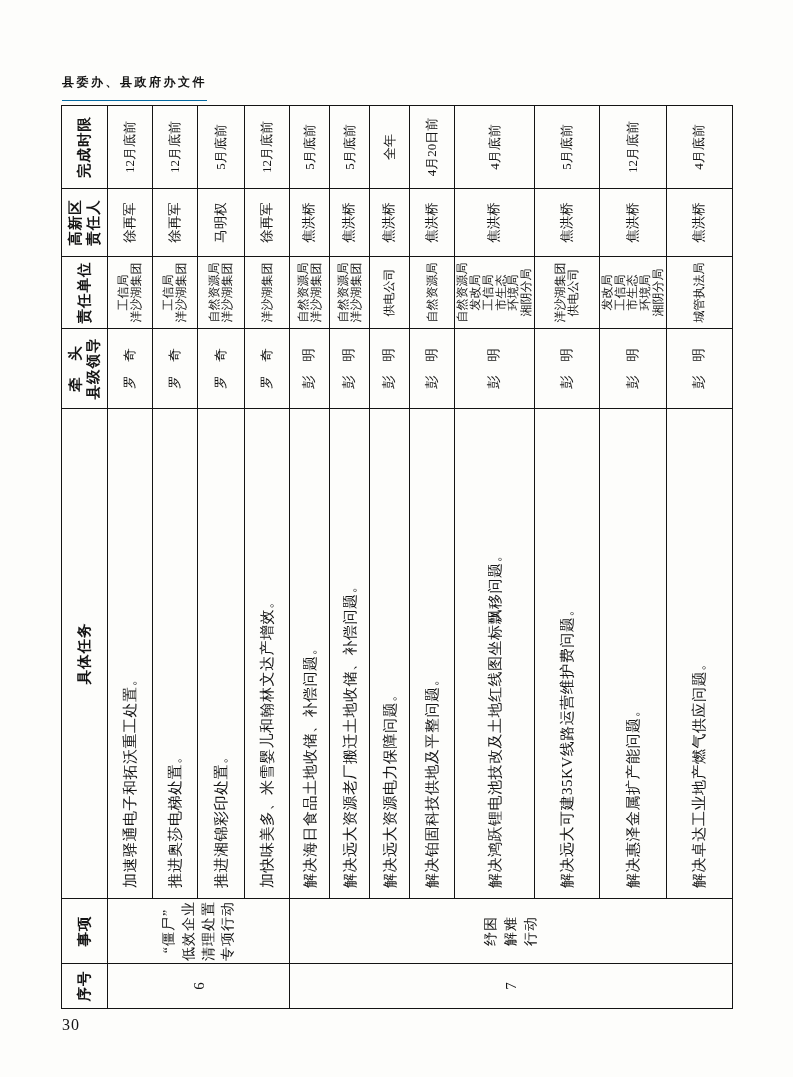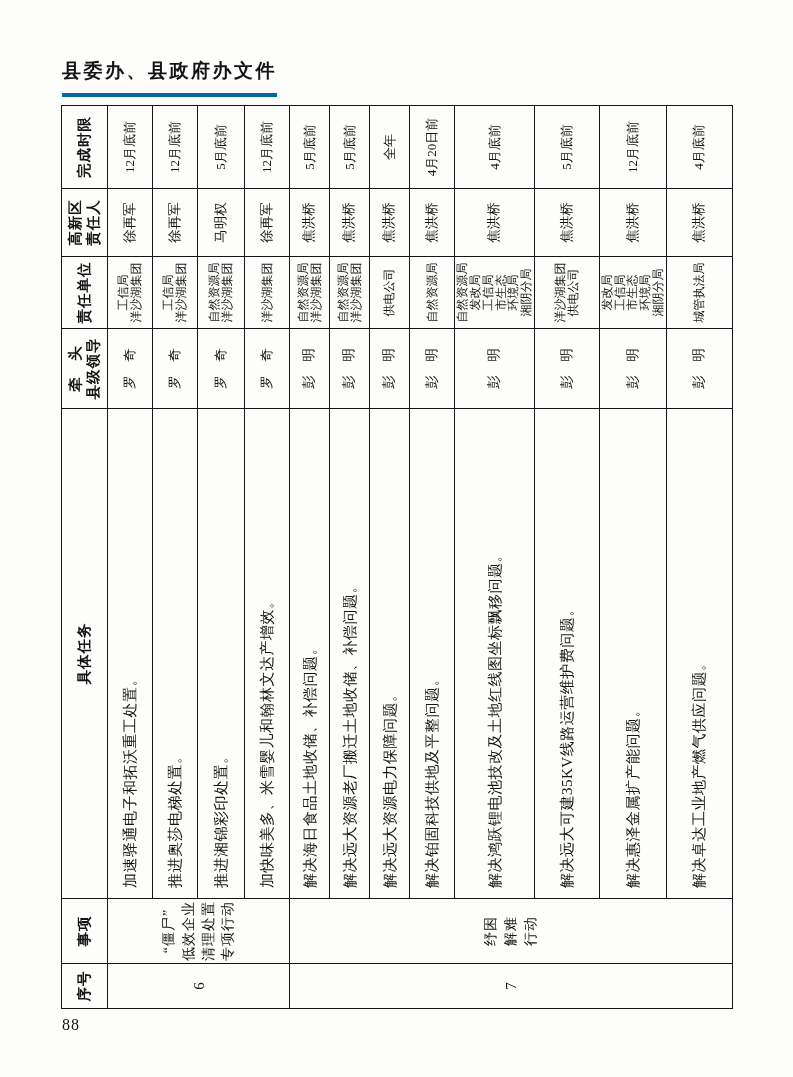--- a/index.html
+++ b/index.html
@@ -1,23 +1,23 @@
 <!DOCTYPE html>
 <html><head>
 <meta charset="utf-8">
 <style>
   html,body{margin:0;padding:0;}
   body{width:793px;height:1077px;background:#e9e9e7;font-family:"Liberation Serif","DejaVu Serif",serif;}
   .page{position:relative;width:793px;height:1077px;background:#fdfdfb;color:#141414;overflow:hidden;}
 
   .doc-header{
-    position:absolute;left:62px;top:58px;
+    position:absolute;left:62px;top:74px;
     font-family:"Liberation Sans","DejaVu Sans",sans-serif;
-    font-weight:700;font-size:19px;letter-spacing:2.5px;
-    padding-bottom:9px;border-bottom:4px solid #0369a1;
+    font-weight:700;font-size:12px;letter-spacing:2.5px;
+    padding-bottom:9px;border-bottom:1px solid #0369a1;
   }
 
   
   .table-viewport{position:absolute;left:61px;top:106px;width:672px;height:903px;}
   .table-rotor{
     position:absolute;left:0;top:903px;width:903px;height:669px;
     transform:rotate(-90deg);transform-origin:0 0;
   }
 
   table.task-table{
@@ -180,15 +180,15 @@
             <td class="cell-leader">彭　明</td>
             <td class="cell-unit multiline">城管执法局</td>
             <td class="cell-resp">焦洪桥</td>
             <td class="cell-deadline">4月底前</td>
           </tr>
         </tbody>
       </table>
     </div>
   </div>
 
-  <div class="page-number">88</div>
+  <div class="page-number">30</div>
 
 </div>
 
 </body></html>

